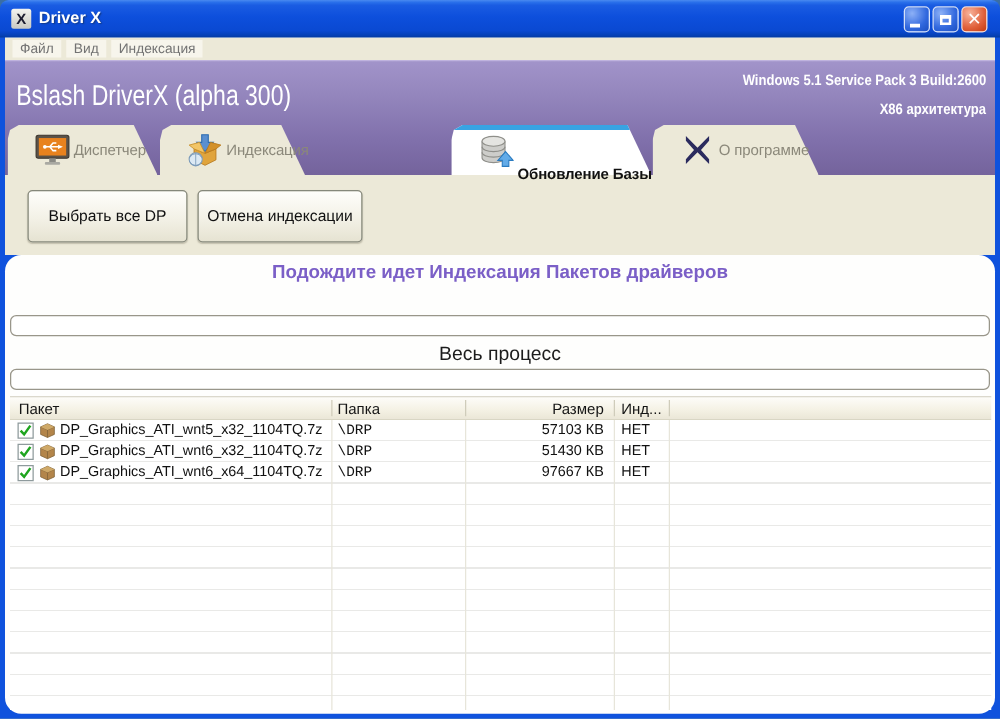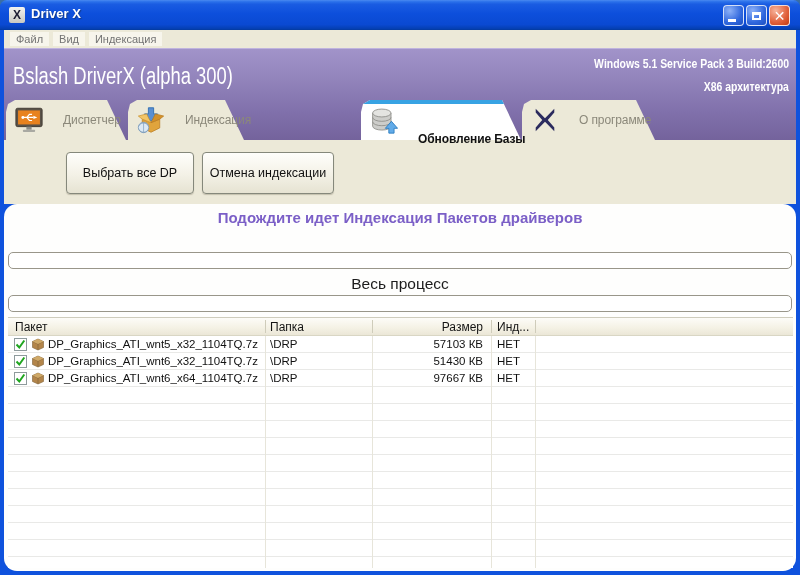--- a/index.html
+++ b/index.html
@@ -20,27 +20,27 @@
   .menu-item{font-size:11px;color:#737373;padding:1px 6px;background:#f7f5ec;}
   .purple{position:absolute;top:48px;left:4px;right:4px;height:92px;background:linear-gradient(180deg,#a294ca 0%,#9486bd 30%,#8070ab 70%,#74639c 100%);box-shadow:inset 0 1px 0 #bfb3de;}
   .app-title{position:absolute;left:9px;top:15px;color:#fff;font-size:23px;font-weight:normal;transform:scaleX(.8);transform-origin:0 0;white-space:nowrap;}
   .os-info{position:absolute;right:7px;top:9px;color:#fff;font-size:12px;font-weight:bold;transform:scaleX(.87);transform-origin:100% 0;white-space:nowrap;}
   .arch{position:absolute;right:7px;top:32px;color:#fff;font-size:12px;font-weight:bold;transform:scaleX(.87);transform-origin:100% 0;white-space:nowrap;}
   .tabstrip{position:absolute;left:0;right:0;bottom:0;height:41px;}
   .tab{position:absolute;bottom:0;height:40px;cursor:default;}
   .tab-bg{position:absolute;inset:0;background:#ece9d8;clip-path:polygon(0% 100%,0% 12px,2px 4px,9px 0%,calc(100% - 19px) 0%,100% 100%);}
   .tab.active .tab-bg{background:#ffffff;}
   .tab-blue{position:absolute;top:0;left:0;right:0;height:4px;background:#38a3e3;}
-  .tab-content{position:absolute;inset:0;display:flex;align-items:center;padding-left:9px;gap:20px;}
+  .tab-content{position:absolute;inset:0;display:flex;align-items:center;padding-left:22px;gap:3px;}
   .tab-label{font-size:12px;color:#8b887a;white-space:nowrap;letter-spacing:-0.1px;}
   .tab.active .tab-label{color:#111;font-weight:bold;margin-top:38px;}
   .tab-icon{width:28px;height:30px;display:flex;align-items:center;justify-content:center;flex:none;}
   .beige{position:absolute;top:140px;left:4px;right:4px;height:64px;background:#ece9d8;}
   .index-time{position:absolute;right:5px;top:1px;font-size:13px;font-weight:bold;color:#33332c;}
-  .btn{position:absolute;top:12px;height:42px;border:1px solid #85887b;border-radius:4px;background:linear-gradient(180deg,#fefefb,#f3f1e6 55%,#e6e3d2);font-size:12.5px;color:#111;font-family:"Liberation Sans",sans-serif;display:flex;align-items:center;justify-content:center;box-sizing:border-box;white-space:nowrap;padding:0;box-shadow:0 1px 1px rgba(120,115,95,.35);margin-left:44px;}
+  .btn{position:absolute;top:12px;height:42px;border:1px solid #85887b;border-radius:4px;background:linear-gradient(180deg,#fefefb,#f3f1e6 55%,#e6e3d2);font-size:12.5px;color:#111;font-family:"Liberation Sans",sans-serif;display:flex;align-items:center;justify-content:center;box-sizing:border-box;white-space:nowrap;padding:0;box-shadow:0 1px 1px rgba(120,115,95,.35);}
   .btn1{left:18px;width:128px;}
   .btn2{left:154px;width:132px;}
   .content{position:absolute;top:204px;left:4px;right:4px;bottom:4px;background:#fefefd;border-radius:13px;}
   .message{position:absolute;top:5px;left:0;right:0;text-align:center;font-size:15px;font-weight:bold;color:#7b5fc7;}
   .task-label{position:absolute;top:29px;left:0;right:0;text-align:center;font-size:15.5px;color:#1c1c1c;}
   .bar1{top:48px;}
   .overall-label{position:absolute;top:71px;left:0;right:0;text-align:center;font-size:15.5px;color:#1c1c1c;}
   .bar2{top:91px;}
   .pbar{position:absolute;left:4px;right:4px;height:17px;border:1px solid #99968a;border-radius:5px;background:#fff;box-sizing:border-box;}
   .pfill{height:100%;width:0%;border-radius:5px;background:#3fa23f;}
@@ -48,21 +48,21 @@
   .lv-header{position:absolute;top:0;left:0;right:0;height:17px;background:linear-gradient(180deg,#fdfcf8,#f4f1e4 60%,#ebe7d7);border-bottom:1px solid #d9d6c4;}
   .hcol{position:absolute;top:0;height:17px;font-size:12px;color:#151515;display:flex;align-items:center;}
   .hsep{position:absolute;top:2px;height:13px;width:1px;background:#cfccba;}
   .lv-body{position:absolute;top:18px;left:0;right:0;bottom:0;background:repeating-linear-gradient(180deg,#ffffff 0px,#ffffff 16px,#e9e9e7 16px,#e9e9e7 17px);}
   .vline{position:absolute;top:0;bottom:0;width:1px;background:#e7e5da;}
   .lv-row{position:absolute;left:0;right:0;height:17px;}
   .cell{position:absolute;top:0;height:16px;font-size:11.5px;color:#111;display:flex;align-items:center;white-space:nowrap;}
   .checkbox{position:absolute;left:6px;top:2px;width:13px;height:13px;background:#fff;border:1px solid #8e9a9c;box-sizing:border-box;display:flex;align-items:center;justify-content:center;}
   .rowicon{position:absolute;left:23px;top:1px;width:14px;height:14px;}
   .c-name{left:40px;}
-  .c-folder{left:262px;}
+  .c-folder{left:262px;font-family:Liberation Mono, monospace;}
   .c-size{left:380px;width:95px;justify-content:flex-end;}
   .c-ind{left:489px;}
 </style>
 </head>
 <body>
 
 <div class="frame">
   <div class="titlebar">
     <div class="win-icon">X</div>
     <div class="win-title">Driver X</div>

